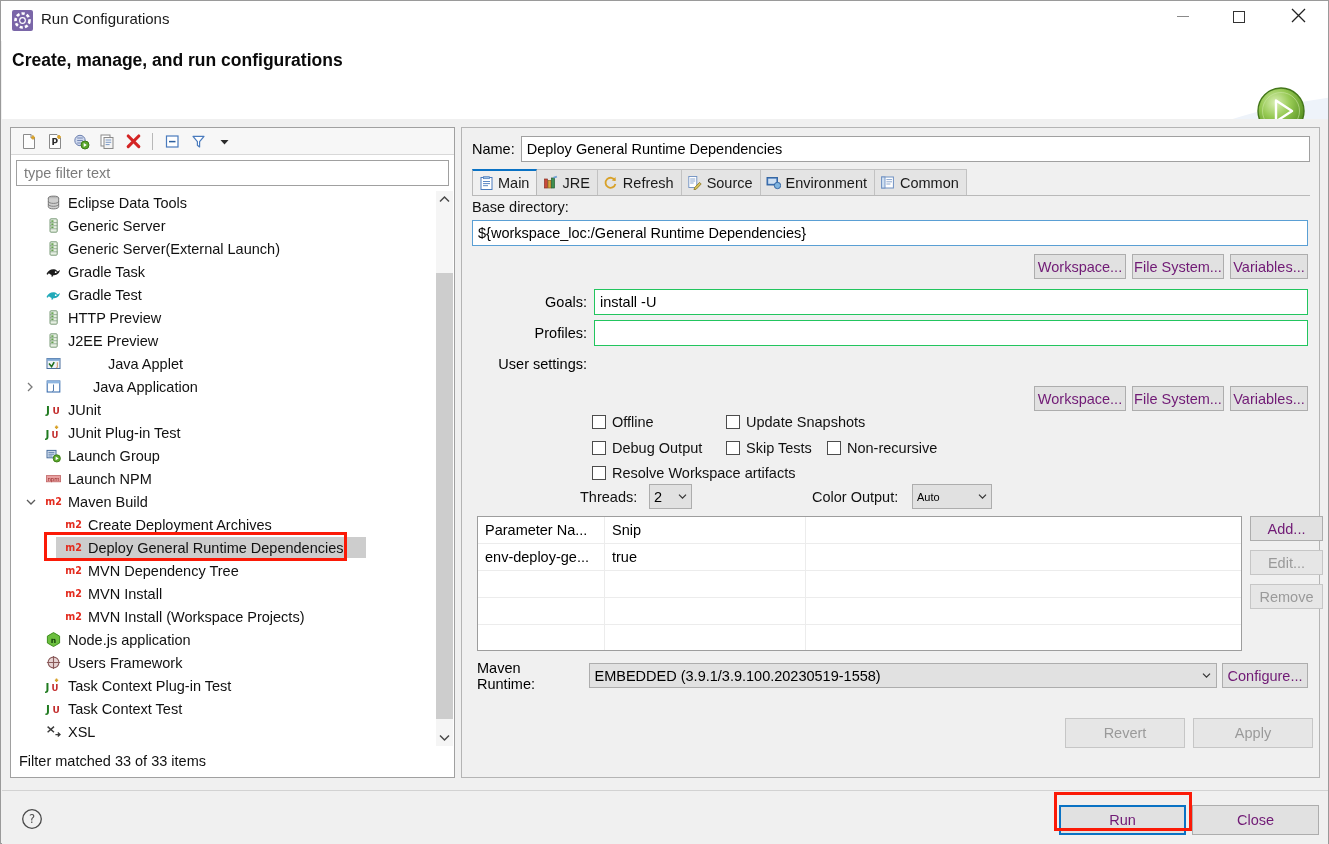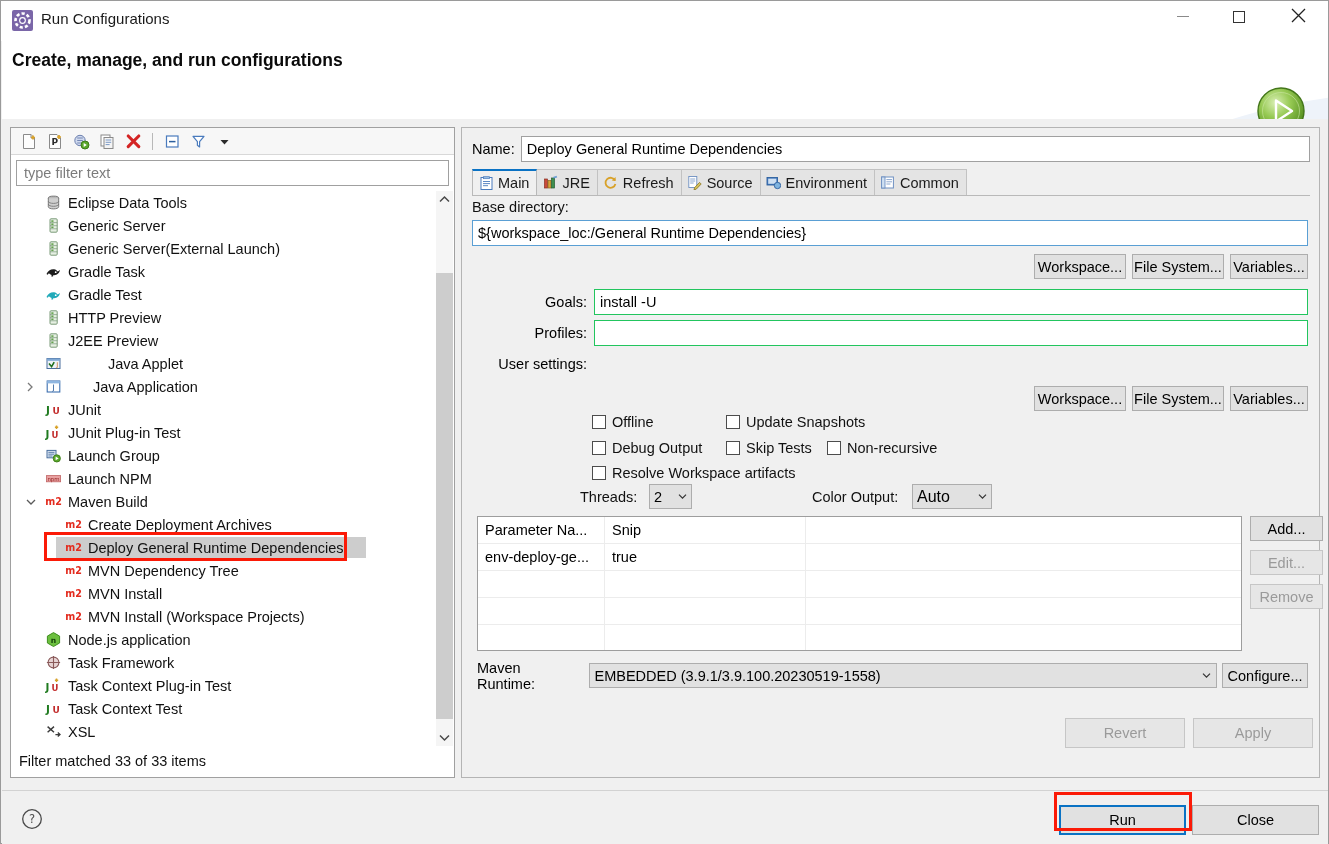--- a/index.html
+++ b/index.html
@@ -164,21 +164,21 @@
   #basedir-label { position: absolute; left: 0; top: 3px; }
   #basedir-input {
     position: absolute; left: 0; top: 24px; width: 836px; height: 26px;
     border: 1px solid #5a9fd4; background: #fff;
     font-family: "Liberation Sans", sans-serif; font-size: 14.5px;
     padding: 0 5px; color: #000; outline: none;
   }
   .btn {
     background: #e1e1e1; border: 1px solid #adadad;
     font-family: "Liberation Sans", sans-serif; font-size: 14.5px;
-    color: #000000; text-align: center; display: flex;
+    color: #701a75; text-align: center; display: flex;
     align-items: center; justify-content: center; white-space: nowrap;
   }
   .btn.disabled { color: #9a9a9a; background: #e6e6e6; border-color: #c6c6c6; }
   .btnrow1 { position: absolute; top: 58px; height: 25px; }
   #bd-workspace { left: 562px; width: 92px; }
   #bd-filesystem { left: 660px; width: 92px; }
   #bd-variables { left: 758px; width: 78px; }
 
   .grid-row { position: absolute; left: 0; width: 836px; height: 27px; display: flex; align-items: center; }
   .grid-label { width: 122px; text-align: right; padding-right: 7px; font-size: 14.5px; }
@@ -212,21 +212,21 @@
   #threads-label { position: absolute; left: 108px; top: 293px; }
   #threads-select {
     position: absolute; left: 177px; top: 288px; width: 43px; height: 25px;
     background: #e1e1e1; border: 1px solid #adadad;
     display: flex; align-items: center; padding: 0 4px; font-size: 14.5px;
   }
   #color-label { position: absolute; left: 340px; top: 293px; }
   #color-select {
     position: absolute; left: 440px; top: 288px; width: 80px; height: 25px;
     background: #e1e1e1; border: 1px solid #adadad;
-    display: flex; align-items: center; padding: 0 4px; font-size: 16px;
+    display: flex; align-items: center; padding: 0 4px; font-size: 11px;
   }
   .sel-caret { margin-left: auto; font-size: 9px; color: #333; }
 
   #param-table {
     position: absolute; left: 5px; top: 320px; width: 765px; height: 135px;
     background: #fff; border: 1px solid #9d9d9d; overflow: hidden;
   }
   .pt-row { display: flex; height: 27px; border-bottom: 1px solid #ececec; }
   .pt-c0 { width: 127px; border-right: 1px solid #ececec; padding: 0 0 0 7px;
     display: flex; align-items: center; font-size: 14.5px; overflow: hidden; white-space: nowrap; }
@@ -591,21 +591,21 @@
             </span>
             <span class="tree-label" style="position: relative;">Node.js application</span>
           </div>
           <div class="tree-row indent1">
             <span class="tree-icon" style="position: relative;">
               <svg width="17" height="17" viewBox="0 0 17 17">
                 <circle cx="8.5" cy="8.5" r="5.4" fill="#e7d4d4" stroke="#8a5a5a" stroke-width="1.1"></circle>
                 <path d="M8.5,1.9 v13.2 M1.9,8.5 h13.2" stroke="#8a5a5a" stroke-width="1.1"></path>
               </svg>
             </span>
-            <span class="tree-label" style="position: relative;">Task Framework</span>
+            <span class="tree-label" style="position: relative;">Users Framework</span>
           </div>
           <div class="tree-row indent1">
             <span class="tree-icon" style="position: relative;">
               <svg width="17" height="17" viewBox="0 0 17 17">
                 <text x="0.5" y="14" font-size="10.5" font-weight="bold" fill="#1f7a1f" font-family="DejaVu Sans, sans-serif">J</text>
                 <text x="6.6" y="14" font-size="8.5" font-weight="bold" fill="#c22b2b" font-family="DejaVu Sans, sans-serif">U</text>
                 <path d="M11.5,1.6 v3.4 M9.9,3.3 h3.3" stroke="#d8a128" stroke-width="1.5"></path>
               </svg>
             </span>
             <span class="tree-label" style="position: relative;">Task Context Plug-in Test</span>

